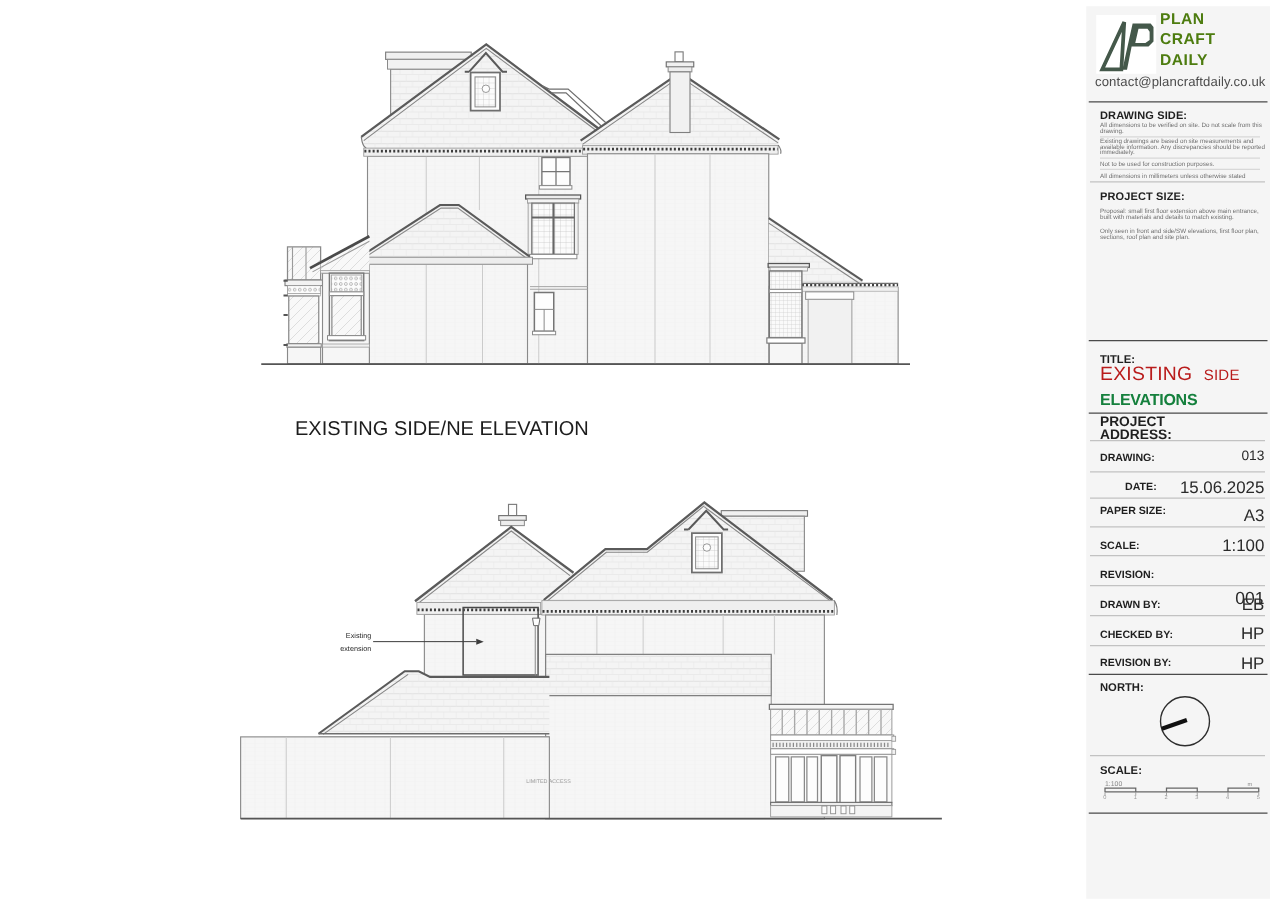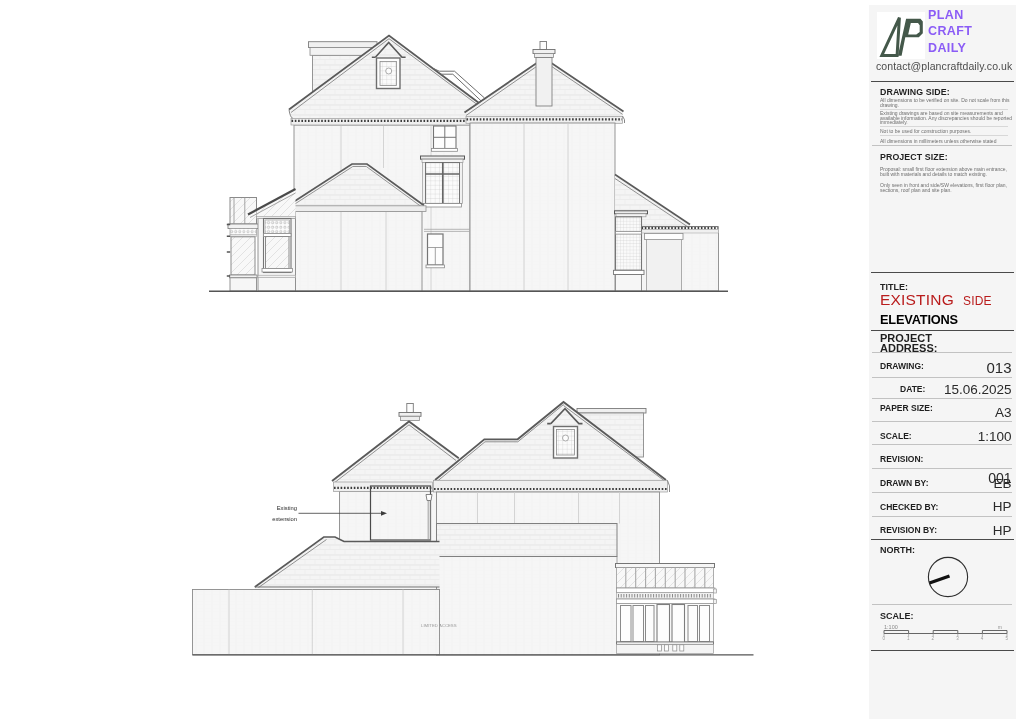--- a/index.html
+++ b/index.html
@@ -10,32 +10,33 @@
   #tb .val{position:absolute;right:4px;color:#2a2a2a;text-align:right;}
   .hr-dark{position:absolute;left:2px;width:143px;height:0;border-top:1.6px solid #4a4a4a;}
   .hr-lite{position:absolute;left:3px;width:140px;height:0;border-top:1px solid #c2c2c2;}
   .note{position:absolute;left:11px;color:#6e6e6e;font-size:10px;line-height:9px;white-space:nowrap;transform:scale(0.5);transform-origin:0 0;}
   .noterule{position:absolute;left:11px;width:128px;height:0;border-top:0.8px solid #d8d8d8;}
 </style>
 </head>
 <body>
 <div id="page">
 
+  <div class="cap" style="left:236px;top:334.5px;">EXISTING SIDE/NE ELEVATION</div>
 
 
   <div id="tb">
 
     <div style="position:absolute;left:8px;top:7px;width:48px;height:47px;background:#ffffff;"></div>
 
     <svg style="position:absolute;left:8px;top:7px;" width="48" height="47" viewBox="0 0 48 47">
       <path d="M22.4,5.7 L4.8,43.4 L20.1,43.4 Z" fill="none" stroke="#44584a" stroke-width="3"></path>
       <path d="M29.1,6.8 L43.5,6.8 L45.8,9.6 L45.8,21.2 L41.8,25.2 L28.3,25.2 L24.6,43.8 L20.9,43.8 Z M33.8,10.9 L41,10.9 L42.7,13.3 L42.7,20 L39.3,22.4 L31.2,22.4 Z" fill="#44584a" fill-rule="evenodd"></path>
     </svg>
 
-    <div style="position:absolute;left:59px;top:2px;font-weight:bold;font-size:12.5px;line-height:16.4px;letter-spacing:0.4px;color:#8b5cf6;">PLAN<br>CRAFT<br>DAILY</div>
+    <div style="position:absolute;left:59px;top:2px;font-weight:bold;font-size:12.5px;line-height:16.4px;letter-spacing:0.4px;color:#4d7c0f;">PLAN<br>CRAFT<br>DAILY</div>
 
     <div style="position:absolute;left:7px;top:55px;font-size:10.5px;color:#4c4c4c;letter-spacing:0.1px;">contact@plancraftdaily.co.uk</div>
     <div class="hr-dark" style="top:75.5px;"></div>
 
     <div class="lbl" style="top:81.5px;font-size:8.8px;letter-spacing:0.1px;">DRAWING SIDE:</div>
 
     <div class="note" style="top:92.5px;">All dimensions to be verified on site. Do not scale from this<br>drawing.</div>
     <div class="noterule" style="top:104px;"></div>
     <div class="note" style="top:106px;">Existing drawings are based on site measurements and<br>available information. Any discrepancies should be reported<br>immediately.</div>
     <div class="noterule" style="top:120.5px;"></div>
@@ -46,28 +47,28 @@
 
     <div class="lbl" style="top:146.5px;font-size:8.8px;letter-spacing:0.1px;">PROJECT SIZE:</div>
     <div class="note" style="top:162px;">Proposal: small first floor extension above main entrance,<br>built with materials and details to match existing.</div>
     <div class="note" style="top:177.5px;">Only seen in front and side/SW elevations, first floor plan,<br>sections, roof plan and site plan.</div>
 
     <div class="hr-dark" style="top:266.5px;"></div>
 
     <div class="lbl" style="top:277px;font-size:9px;text-align:right;">TITLE:</div>
 
     <div style="position:absolute;left:11px;top:286px;font-weight:normal;color:#b91c1c;font-size:15.5px;letter-spacing:0.2px;">EXISTING<span style="font-size:12px;margin-left:9px;">SIDE</span></div>
-    <div style="position:absolute;left:11px;top:307px;font-weight:bold;color:#000000;font-size:12.8px;letter-spacing:-0.2px;">ELEVATIONS</div>
+    <div style="position:absolute;left:11px;top:307px;font-weight:bold;color:#15803d;font-size:12.8px;letter-spacing:-0.2px;">ELEVATIONS</div>
     <div class="hr-dark" style="top:325px;"></div>
 
     <div class="lbl" style="top:329px;font-size:11px;line-height:9.5px;">PROJECT<br>ADDRESS:</div>
     <div class="hr-lite" style="top:347px;"></div>
 
     <div class="lbl" style="top:355.5px;font-size:8.5px;">DRAWING:</div>
-    <div class="val" style="top:354px;font-size:15px;">013</div>
+    <div class="val" style="top:354px;font-size:11px;">013</div>
     <div class="hr-lite" style="top:371.5px;"></div>
 
     <div class="lbl" style="top:378.5px;font-size:8.5px;margin-left:20px;">DATE:</div>
     <div class="val" style="top:377px;font-size:13.5px;">15.06.2025</div>
     <div class="hr-lite" style="top:392.5px;"></div>
 
     <div class="lbl" style="top:398px;font-size:8.5px;">PAPER SIZE:</div>
     <div class="val" style="top:400px;font-size:13.5px;">A3</div>
     <div class="hr-lite" style="top:415.5px;"></div>
 

